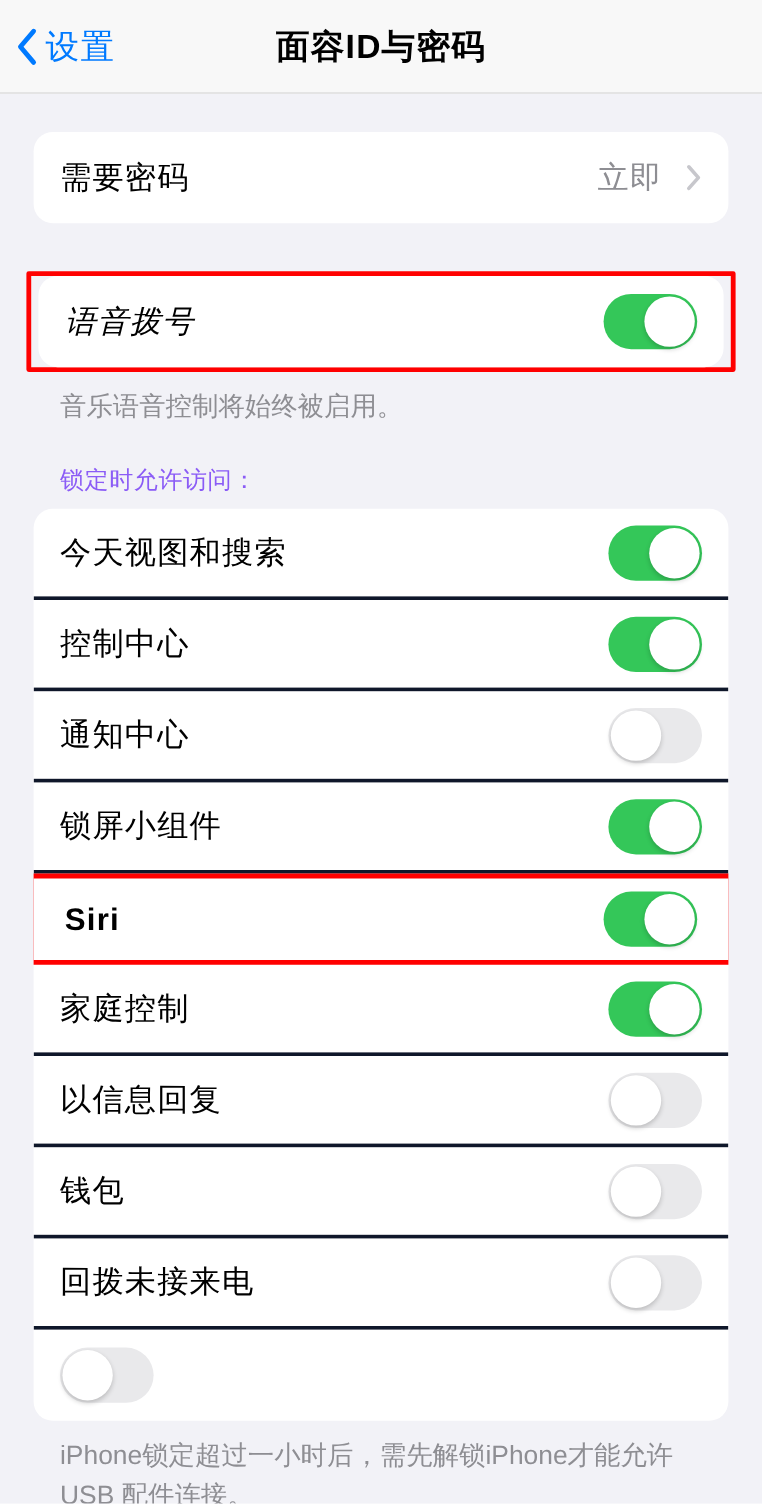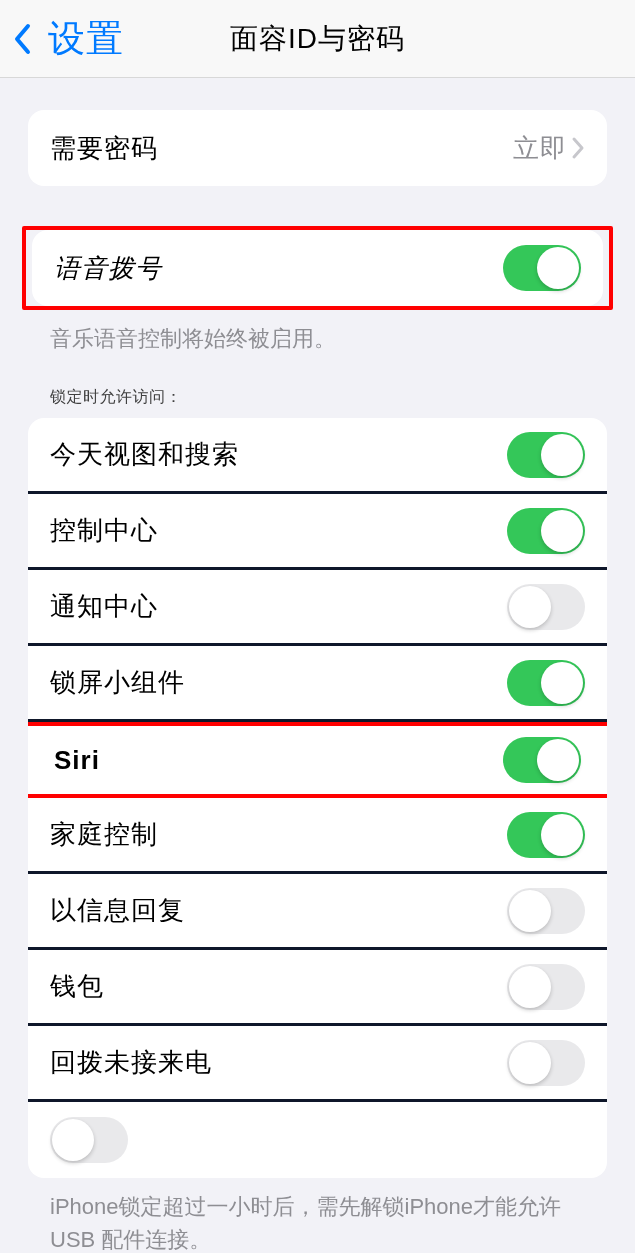--- a/index.html
+++ b/index.html
@@ -27,31 +27,31 @@
       align-items: center;
       padding-left: 12px;
       cursor: pointer;
     }
     .back-chevron {
       width: 20px;
       height: 32px;
     }
     .back-text {
       color: #007aff;
-      font-size: 37px;
-      margin-left: 16px;
+      font-size: 28px;
+      margin-left: 6px;
       letter-spacing: 1px;
     }
     .header-title {
       position: absolute;
       left: 0;
       right: 0;
       text-align: center;
       font-size: 28px;
-      font-weight: 400;
+      font-weight: 700;
       color: #000;
       pointer-events: none;
       letter-spacing: 1px;
     }
     .group {
       margin: 0 28px;
       background: #fff;
       border-radius: 16px;
       overflow: hidden;
     }
@@ -70,21 +70,21 @@
       border-bottom: none;
     }
     .row-label {
       font-size: 26px;
       color: #000;
       letter-spacing: 1px;
     }
     .row-right {
       display: flex;
       align-items: center;
-      gap: 4px;
+      gap: 19px;
     }
     .row-value {
       font-size: 26px;
       color: #8e8e93;
       letter-spacing: 1px;
     }
     .chevron-right {
       width: 14px;
       height: 24px;
     }
@@ -119,22 +119,22 @@
     .footer-text {
       margin: 12px 28px 0 28px;
       padding: 0 22px;
       font-size: 22px;
       color: #8e8e93;
       line-height: 1.5;
     }
     .section-header {
       margin: 32px 28px 10px 28px;
       padding: 0 22px;
-      font-size: 16px;
-      color: #404040;
+      font-size: 20px;
+      color: #8b5cf6;
       letter-spacing: 0.5px;
     }
     .highlight-box {
       border: 4px solid #ff0000;
       border-radius: 2px;
     }
     .highlight-wrapper-1 {
       margin: 40px 22px 0 22px;
     }
     .highlight-wrapper-1 .group {

